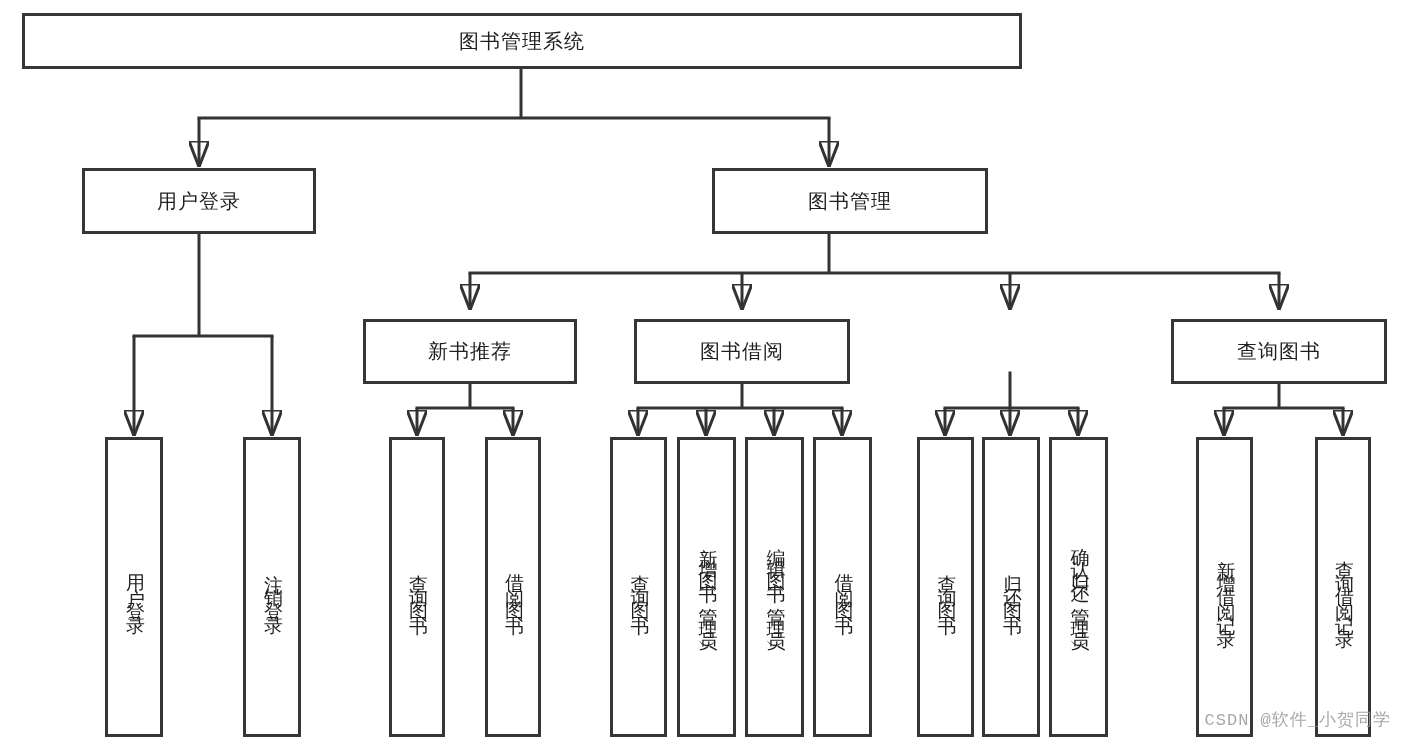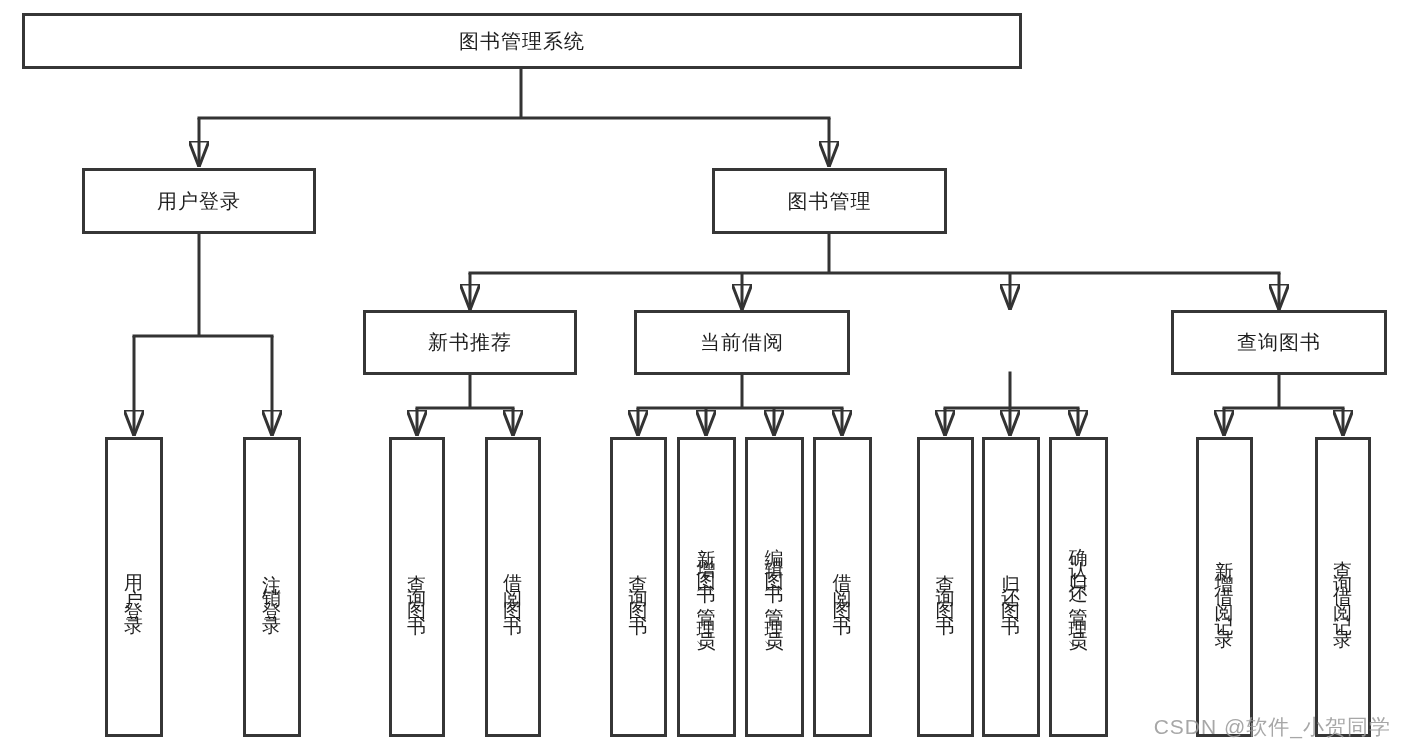--- a/index.html
+++ b/index.html
@@ -1,21 +1,21 @@
 <!DOCTYPE html>
 <html><head>
 <meta charset="utf-8">
 <style>
   html, body { margin: 0; padding: 0; background: #ffffff; }
   .stage {
     position: relative;
     width: 1405px;
     height: 747px;
     background: #ffffff;
-    font-family: Liberation Sans, sans-serif;
+    font-family: Liberation Mono, monospace;
     overflow: hidden;
   }
   .wires {
     position: absolute;
     left: 0; top: 0;
     width: 1405px; height: 747px;
     z-index: 0;
   }
   .wires path { stroke: #333333; stroke-width: 3; fill: none; }
   .box {
@@ -29,36 +29,36 @@
     z-index: 1;
     color: #1f1f1f;
   }
   .htext {
     font-size: 20px;
     letter-spacing: 1px;
     white-space: nowrap;
   }
   .root  { left: 22px;  top: 13px;  width: 1000px; height: 56px; }
   .lvl2  { top: 168px; height: 66px; }
-  .lvl3  { top: 310px; height: 65px; }
+  .lvl3  { top: 319px; height: 65px; }
   .leaf  { top: 437px; height: 300px; }
   .vtext {
     writing-mode: vertical-rl;
     text-orientation: mixed;
     font-size: 19px;
     letter-spacing: 14px;
     line-height: 1;
     color: #1f1f1f;
   }
   .vtext.long { letter-spacing: 12px; font-size: 19px; }
   .watermark {
     position: absolute;
     right: 14px;
-    bottom: 6px;
-    font-size: 21px;
+    bottom: 16px;
+    font-size: 17px;
     color: rgba(155,155,155,0.88);
     letter-spacing: 1px;
     z-index: 2;
     white-space: nowrap;
   }
 </style>
 </head>
 <body>
 
 <div class="stage">
@@ -104,29 +104,29 @@
     <path marker-end="url(#arw)" d="M1343 408 V436"></path>
   </svg>
 
   <div class="box root">
     <span class="htext">图书管理系统</span>
   </div>
 
   <div class="box lvl2" style="left:82px;width:234px;">
     <span class="htext">用户登录</span>
   </div>
-  <div class="box lvl2" style="left:712px;width:235px;">
+  <div class="box lvl2" style="left:712px;width:276px;">
     <span class="htext">图书管理</span>
   </div>
 
   <div class="box lvl3" style="left:363px;width:214px;">
     <span class="htext">新书推荐</span>
   </div>
   <div class="box lvl3" style="left:634px;width:216px;">
-    <span class="htext">当前借阅</span>
+    <span class="htext">图书借阅</span>
   </div>
   <div class="box lvl3" style="left:1171px;width:216px;">
     <span class="htext">查询图书</span>
   </div>
 
   <div class="box leaf" style="left:105px;width:58px;">
     <span class="vtext">用户登录</span>
   </div>
   <div class="box leaf" style="left:243px;width:58px;">
     <span class="vtext">注销登录</span>

